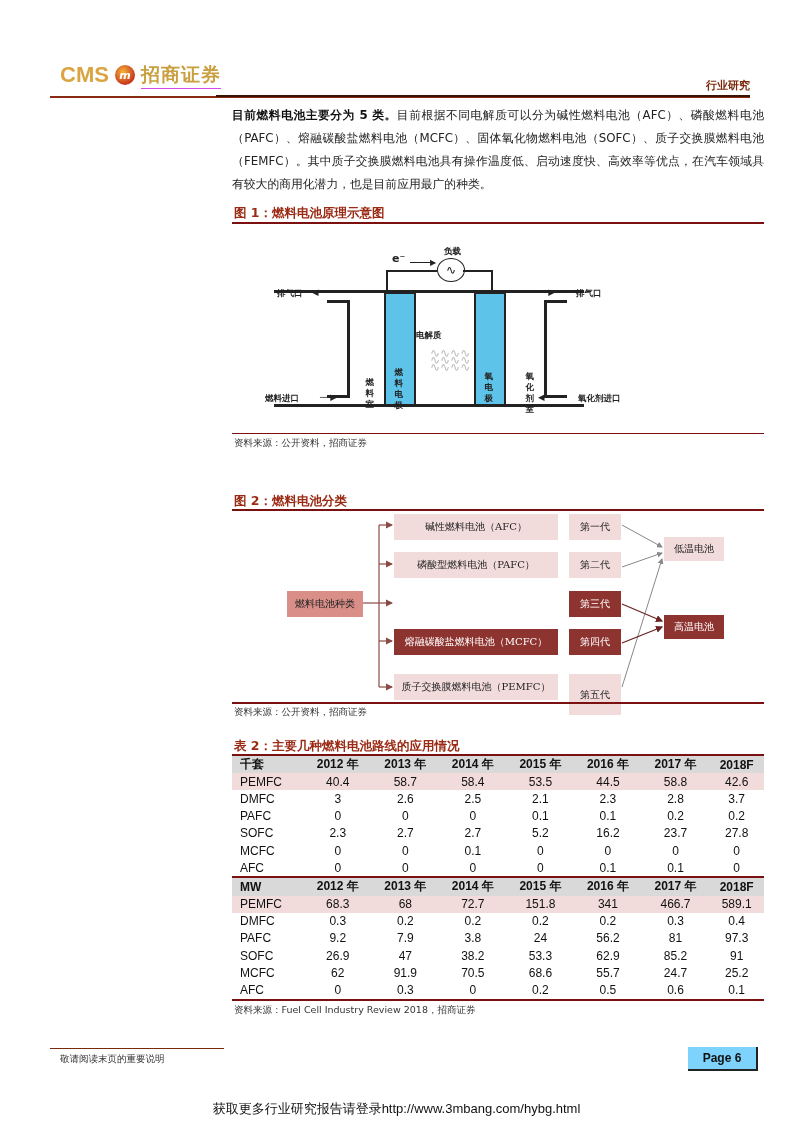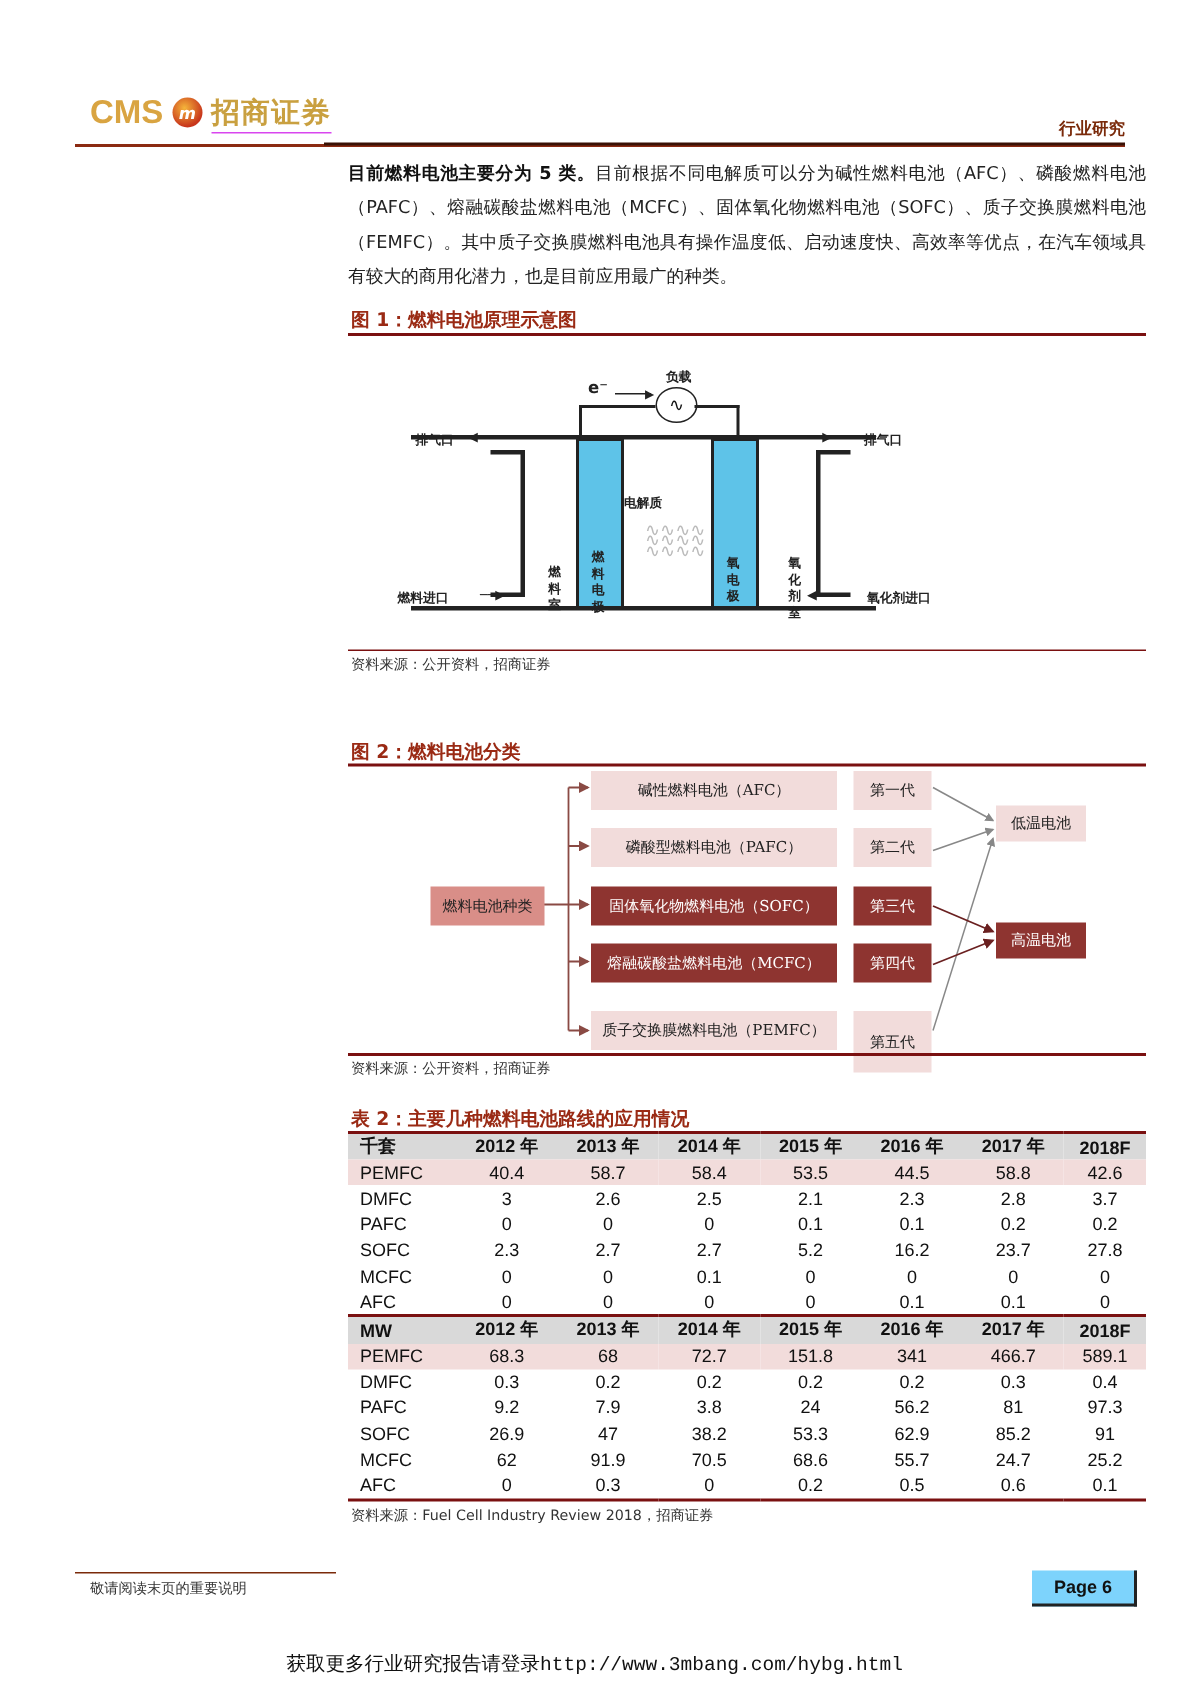--- a/index.html
+++ b/index.html
@@ -44,21 +44,21 @@
   table.t2 { position:absolute; left:232px; top:754px; width:532px; border-collapse:collapse; font-family:"Liberation Sans", sans-serif; font-size:12px; }
   table.t2 td { height:17.2px; padding:0; text-align:center; }
   table.t2 td:first-child { text-align:left; padding-left:8px; width:64px; }
   table.t2 tr.hdr td { background:#d9d9d9; font-weight:bold; border-top:2px solid #7a1010;margin-top:24px; }
   table.t2 tr.hl td { background:#f2dcdb; }
 
   
   .foot-line { left:50px; top:1048px; width:174px; height:1px; background:#7a2a0a; }
   .foot-note { left:60px; top:1053px; font-size:9.5px; color:#333; font-family:"DejaVu Serif", serif; }
   .page-box { left:688px; top:1047px; width:68px; height:22px; background:#7dd3fc; border-right:2px solid #222; border-bottom:2px solid #222; font-family:"Liberation Sans", sans-serif; font-size:12px; font-weight:bold; display:flex; align-items:center; justify-content:center; }
-  .bottom-link { left:0; width:793px; top:1100px; text-align:center; font-family:Liberation Mono, monospace; font-size:13px; color:#111; }
+  .bottom-link { left:0; width:793px; top:1100px; text-align:center; font-family:Liberation Sans, sans-serif; font-size:13px; color:#111; }
 </style>
 </head>
 <body>
 
 <div class="abs logo">
   <span class="cms">CMS</span>
   <span class="badge">m</span>
   <span class="cn">招商证券</span>
 </div>
 <div class="abs hdr-right">行业研究</div>
@@ -147,21 +147,20 @@
     <g stroke="#6a2020" stroke-width="1.2" fill="none">
       <line x1="390" y1="93" x2="430" y2="110" marker-end="url(#ahd)"></line>
       <line x1="390" y1="132" x2="430" y2="116" marker-end="url(#ahd)"></line>
     </g>
   </svg>
 
   <div class="box mid" style="left:55px;top:80px;width:76px;height:26px;">燃料电池种类</div>
 
   <div class="box light" style="left:162px;top:41px;width:164px;height:26px;">磷酸型燃料电池（PAFC）</div>
   <div class="box light" style="left:162px;top:3px;width:164px;height:26px;">碱性燃料电池（AFC）</div>
-  <div class="box dark" style="left:162px;top:80px;width:164px;height:26px;">固体氧化物燃料电池（SOFC）</div>
   <div class="box dark" style="left:162px;top:118px;width:164px;height:26px;">熔融碳酸盐燃料电池（MCFC）</div>
   <div class="box light" style="left:162px;top:163px;width:164px;height:26px;">质子交换膜燃料电池（PEMFC）</div>
 
   <div class="box light" style="left:337px;top:3px;width:52px;height:26px;">第一代</div>
   <div class="box light" style="left:337px;top:41px;width:52px;height:26px;">第二代</div>
   <div class="box dark" style="left:337px;top:80px;width:52px;height:26px;">第三代</div>
   <div class="box dark" style="left:337px;top:118px;width:52px;height:26px;">第四代</div>
   <div class="box light" style="left:337px;top:163px;width:52px;height:41px;">第五代</div>
 
   <div class="box light" style="left:432px;top:26px;width:60px;height:24px;">低温电池</div>

